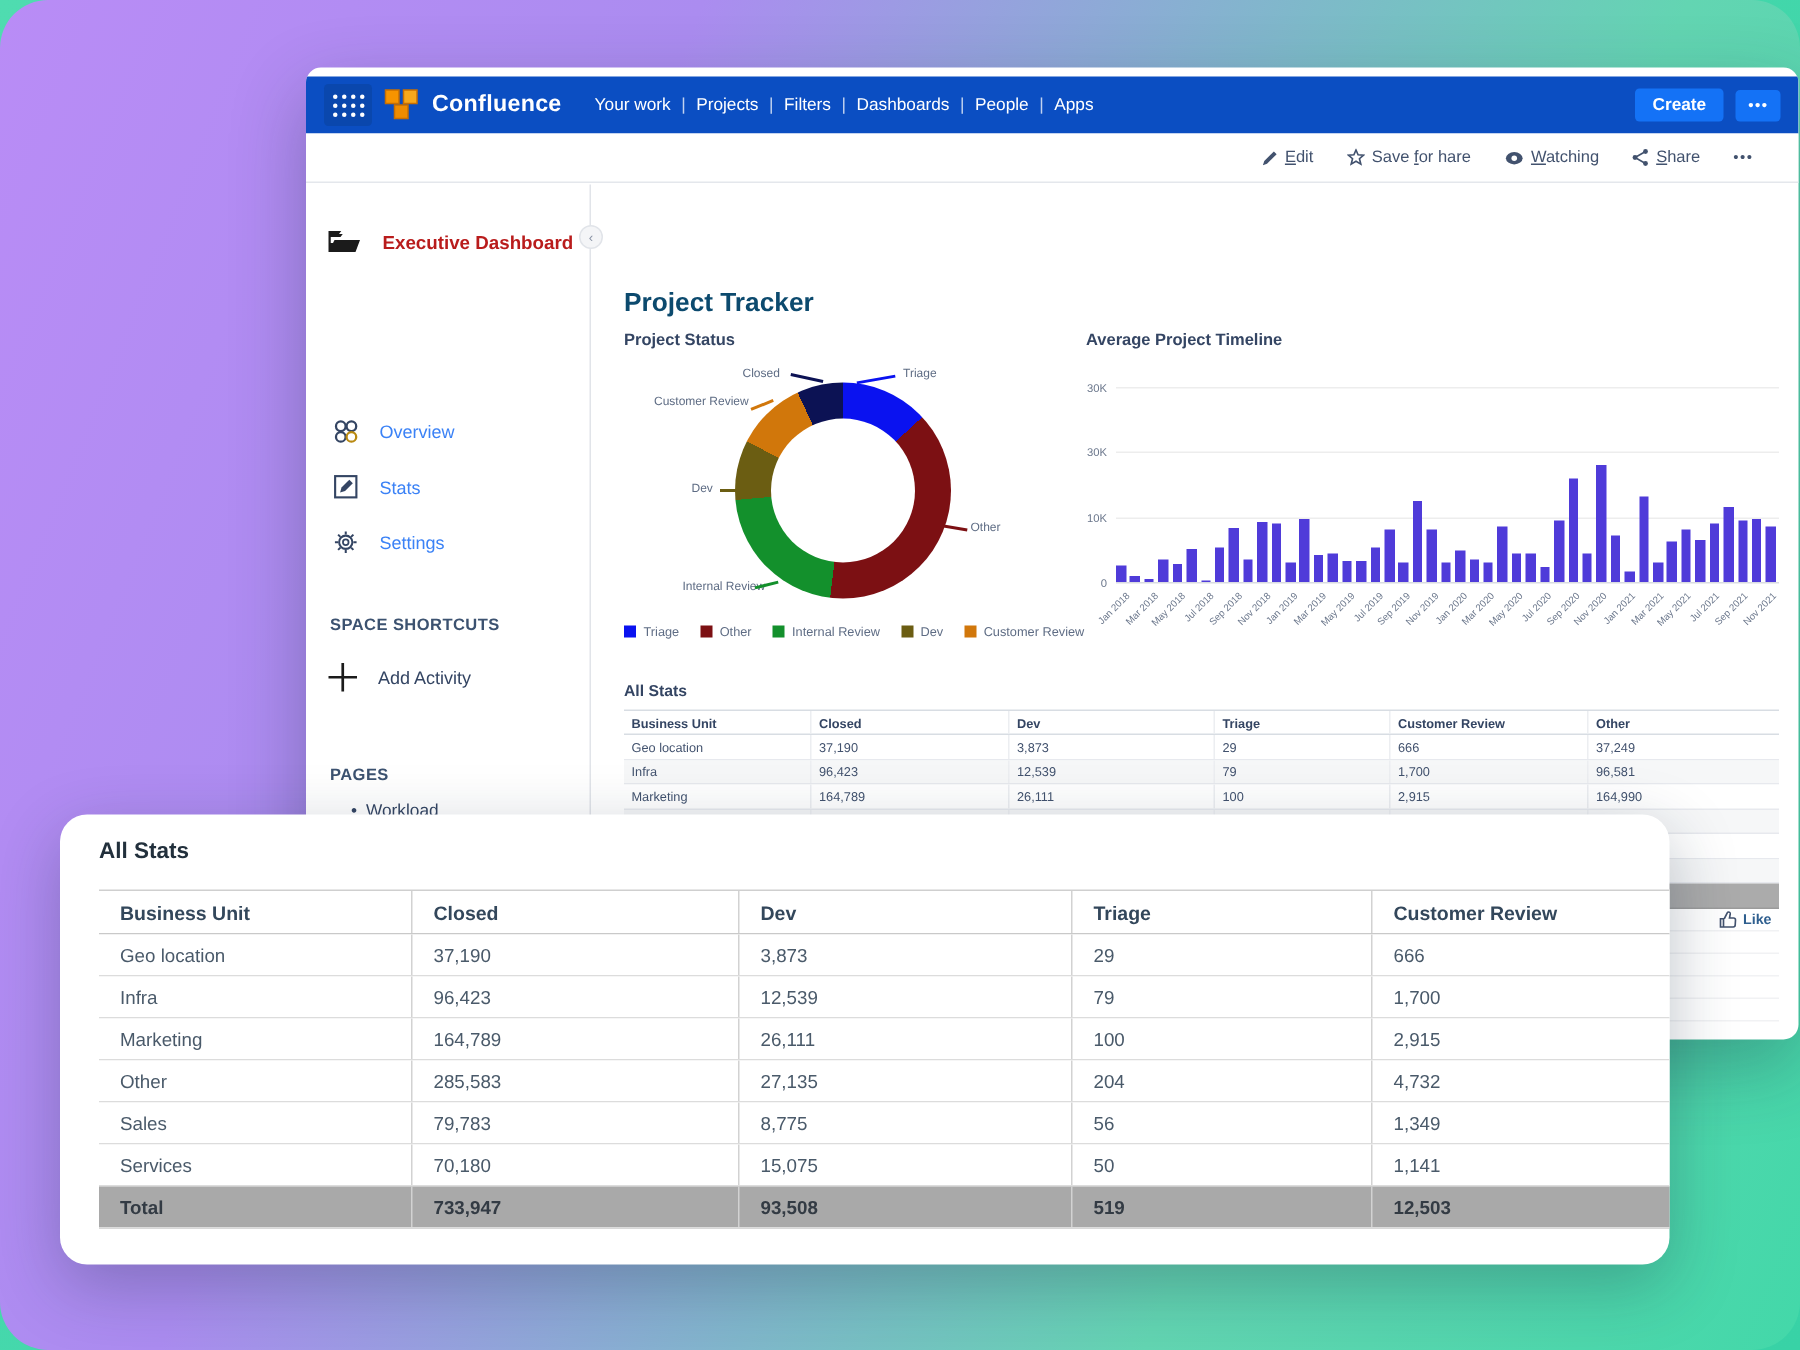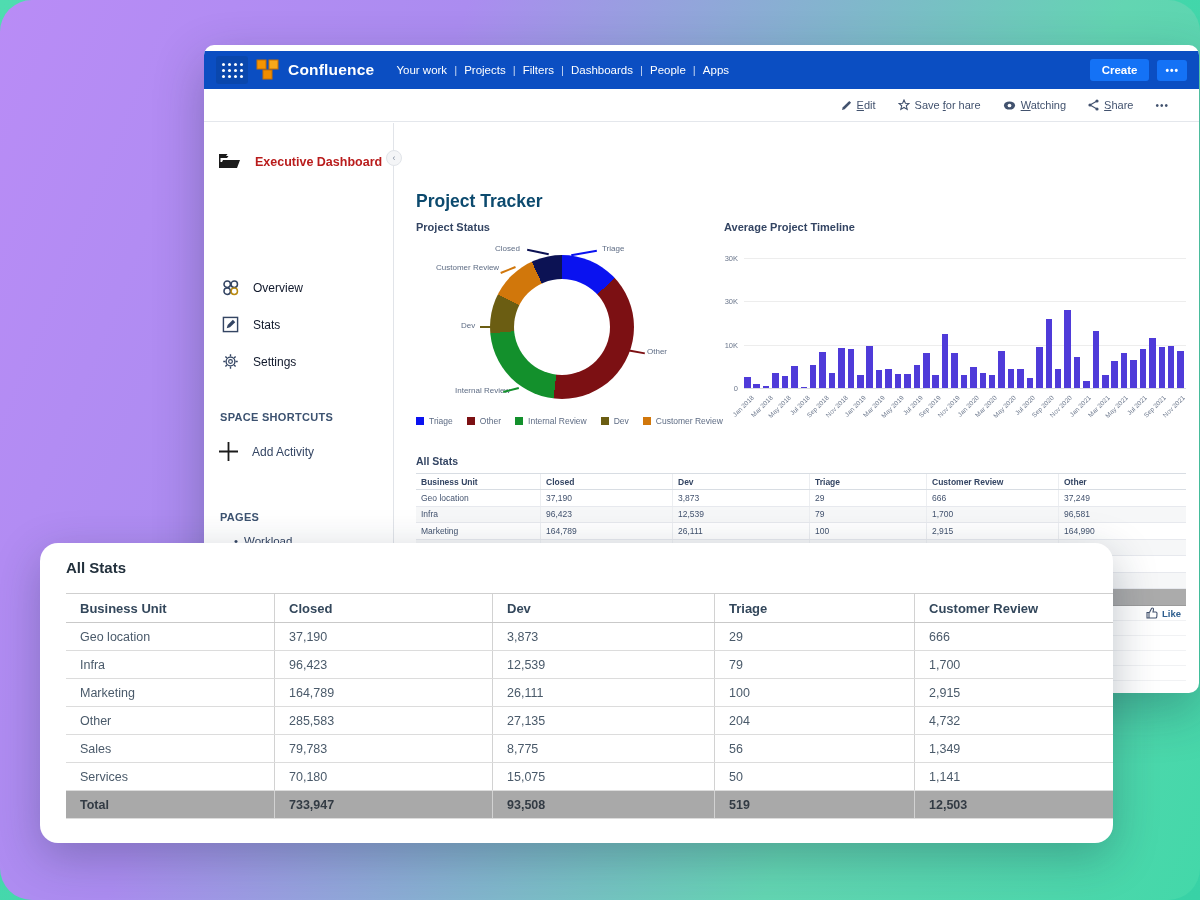--- a/index.html
+++ b/index.html
@@ -38,21 +38,21 @@
   .pb-more { color:#42526e; font-size:10px; letter-spacing:1px; background:none; border:none; cursor:pointer; }
 
   
   .sidebar { position:absolute; left:0; top:78px; width:190px; bottom:0; border-right:1px solid #e1e4e9; }
   .collapse-handle { position:absolute; left:182px; top:105px; width:16px; height:16px; border-radius:50%;
             background:#f4f5f7; border:1px solid #e1e4e9; color:#8993a4; font-size:9px; line-height:14px;
             text-align:center; cursor:pointer; z-index:3; }
   .sb-space { position:absolute; left:14px; top:30px; display:flex; align-items:center; gap:14px; cursor:pointer; }
   .sb-space .lbl { font-size:12.5px; font-weight:bold; color:#b91c1c; }
   .sb-item { position:absolute; left:18px; display:flex; align-items:center; gap:14px; cursor:pointer; }
-  .sb-item .lbl { font-size:12px; color:#0f172a; }
+  .sb-item .lbl { font-size:12px; color:#3b82f6; }
   .sb-head { position:absolute; left:16px; font-size:11px; font-weight:bold; color:#3c5270; letter-spacing:.3px; }
   .sb-add { position:absolute; left:14px; display:flex; align-items:center; gap:13px; cursor:pointer; }
   .sb-add .lbl { font-size:12px; color:#344563; }
   .pages-list { position:absolute; left:30px; list-style:none; }
   .pages-list li { display:flex; gap:6px; font-size:11.5px; color:#344563; margin-bottom:18px; cursor:pointer; }
 
   
   .content { position:absolute; inset:0; pointer-events:none; }
   .content > * { pointer-events:auto; }
   .page-title { position:absolute; left:212px; top:146px; font-size:17.5px; font-weight:bold; color:#0c4a6e; }

